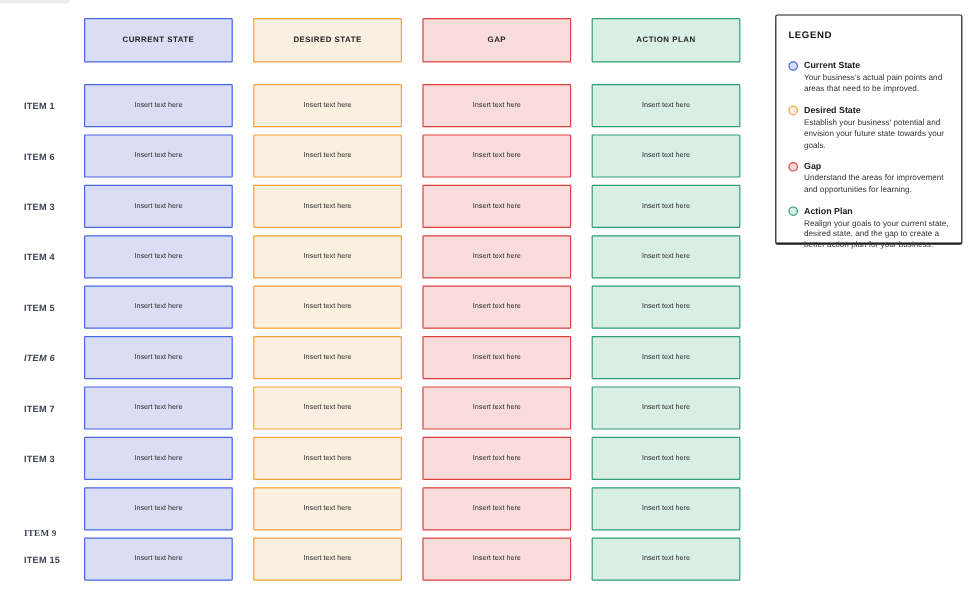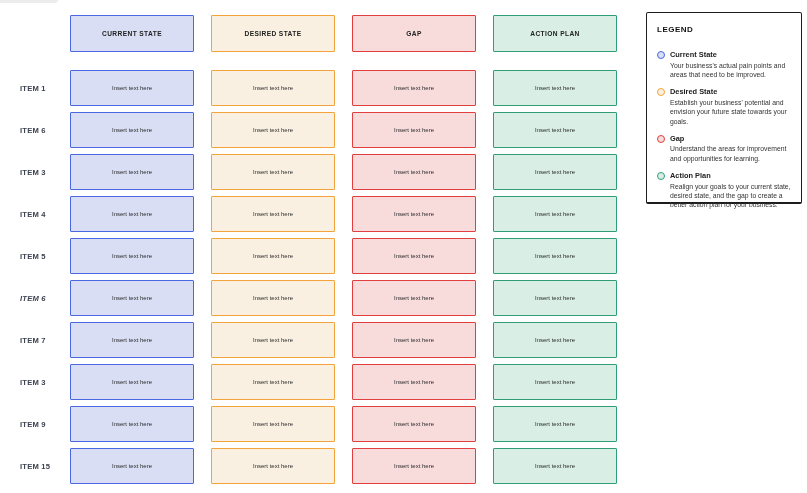--- a/index.html
+++ b/index.html
@@ -114,21 +114,21 @@
       <div class="row-label" style="top: 322px;">ITEM 7</div>
       <div class="cell" style="left: 70px; top: 322px; border-color: rgb(74, 103, 228); background: rgb(217, 222, 245);">Insert text here</div>
       <div class="cell" style="left: 211px; top: 322px; border-color: rgb(242, 163, 58); background: rgb(250, 240, 225);">Insert text here</div>
       <div class="cell" style="left: 352px; top: 322px; border-color: rgb(225, 62, 62); background: rgb(248, 220, 220);">Insert text here</div>
       <div class="cell" style="left: 493px; top: 322px; border-color: rgb(47, 158, 116); background: rgb(217, 239, 230);">Insert text here</div>
       <div class="row-label" style="top: 364px;">ITEM 3</div>
       <div class="cell" style="left: 70px; top: 364px; border-color: rgb(74, 103, 228); background: rgb(217, 222, 245);">Insert text here</div>
       <div class="cell" style="left: 211px; top: 364px; border-color: rgb(242, 163, 58); background: rgb(250, 240, 225);">Insert text here</div>
       <div class="cell" style="left: 352px; top: 364px; border-color: rgb(225, 62, 62); background: rgb(248, 220, 220);">Insert text here</div>
       <div class="cell" style="left: 493px; top: 364px; border-color: rgb(47, 158, 116); background: rgb(217, 239, 230);">Insert text here</div>
-      <div class="row-label" style="top: 406px;">ITEM 9</div>
+      <div class="row-label" style="top: 426px; font-family: Liberation Serif, serif;">ITEM 9</div>
       <div class="cell" style="left: 70px; top: 406px; border-color: rgb(74, 103, 228); background: rgb(217, 222, 245);">Insert text here</div>
       <div class="cell" style="left: 211px; top: 406px; border-color: rgb(242, 163, 58); background: rgb(250, 240, 225);">Insert text here</div>
       <div class="cell" style="left: 352px; top: 406px; border-color: rgb(225, 62, 62); background: rgb(248, 220, 220);">Insert text here</div>
       <div class="cell" style="left: 493px; top: 406px; border-color: rgb(47, 158, 116); background: rgb(217, 239, 230);">Insert text here</div>
       <div class="row-label" style="top: 448px;">ITEM 15</div>
       <div class="cell" style="left: 70px; top: 448px; border-color: rgb(74, 103, 228); background: rgb(217, 222, 245);">Insert text here</div>
       <div class="cell" style="left: 211px; top: 448px; border-color: rgb(242, 163, 58); background: rgb(250, 240, 225);">Insert text here</div>
       <div class="cell" style="left: 352px; top: 448px; border-color: rgb(225, 62, 62); background: rgb(248, 220, 220);">Insert text here</div>
       <div class="cell" style="left: 493px; top: 448px; border-color: rgb(47, 158, 116); background: rgb(217, 239, 230);">Insert text here</div>
     </div>

